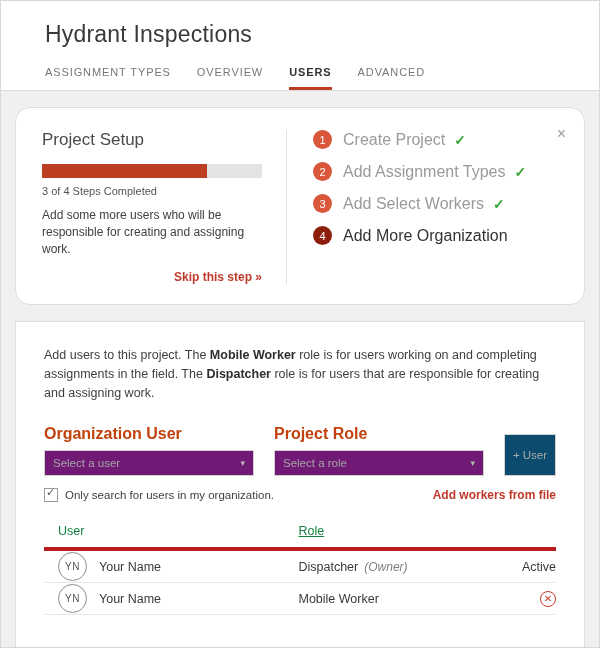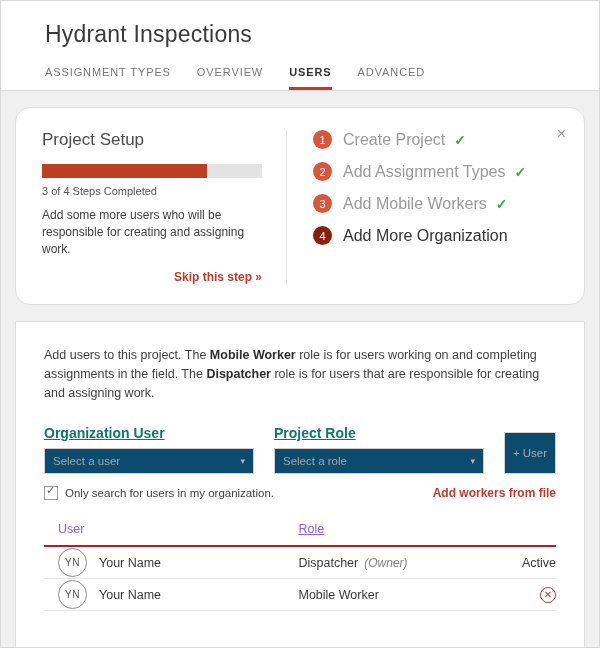--- a/index.html
+++ b/index.html
@@ -176,31 +176,30 @@
   .form-row {
     display: flex;
     align-items: flex-end;
     gap: 20px;
   }
   .field {
     display: flex;
     flex-direction: column;
   }
   .field-label {
-    font-size: 14px;
-    color: #0f766e;
+    font-size: 16px;
+    color: #c2410c;
     font-weight: bold;
     margin-bottom: 7px;
-    text-decoration: underline;
   }
   .select-box {
     width: 210px;
     height: 26px;
     border: 1px solid #cfcfcf;
-    background: #0c4a6e;
+    background: #701a75;
     font-size: 11.5px;
     color: #a6a6a6;
     display: flex;
     align-items: center;
     padding: 12px 8px;
     box-sizing: border-box;
     position: relative;
     cursor: pointer;
   }
   .select-box .caret {
@@ -259,24 +258,24 @@
   }
   
   .users-table {
     margin-top: 22px;
     width: 100%;
     border-collapse: collapse;
   }
   .users-table th {
     text-align: left;
     font-size: 12.5px;
-    color: #8b5cf6;
+    color: #15803d;
     font-weight: normal;
     padding: 0 0 9px 0;
-    border-bottom: 2px solid #b91c1c;
+    border-bottom: 4px solid #b91c1c;
   }
   .users-table th.col-user { padding-left: 14px; width: 250px; }
   .users-table th.col-role { width: 230px; text-decoration: underline; }
   .users-table td {
     padding: 1px 0;
     border-bottom: 1px solid #e6e6e6;
     font-size: 12.5px;
     color: #3a3a3a;
     vertical-align: middle;
   }
@@ -357,21 +356,21 @@
           <span class="step-label">Create Project</span>
           <span class="check">✓</span>
         </div>
         <div class="step-row">
           <span class="step-num done">2</span>
           <span class="step-label">Add Assignment Types</span>
           <span class="check">✓</span>
         </div>
         <div class="step-row">
           <span class="step-num done">3</span>
-          <span class="step-label">Add Mobile Workers</span>
+          <span class="step-label">Add Select Workers</span>
           <span class="check">✓</span>
         </div>
         <div class="step-row">
           <span class="step-num current">4</span>
           <span class="step-label current">Add More Organization</span>
         </div>
       </div>
       <div class="close-x">×</div>
     </div>
 

